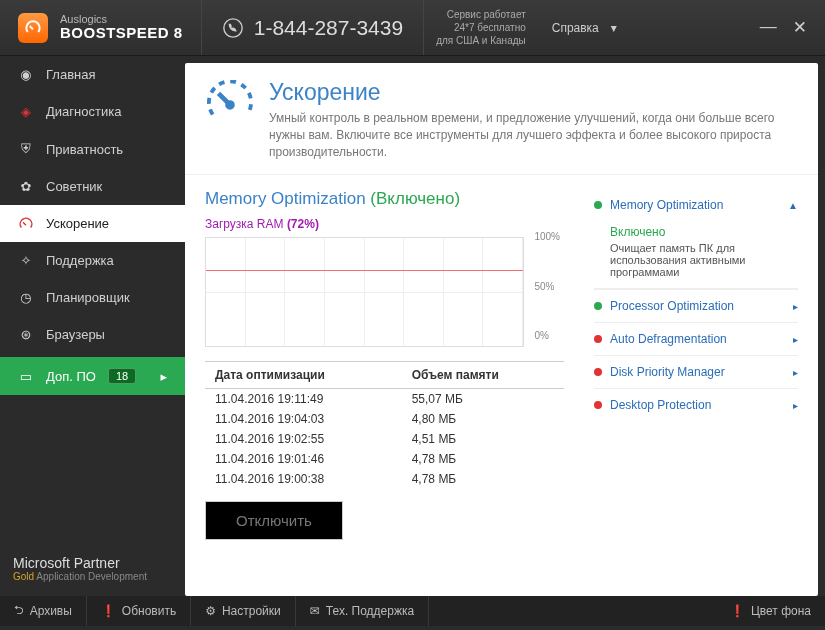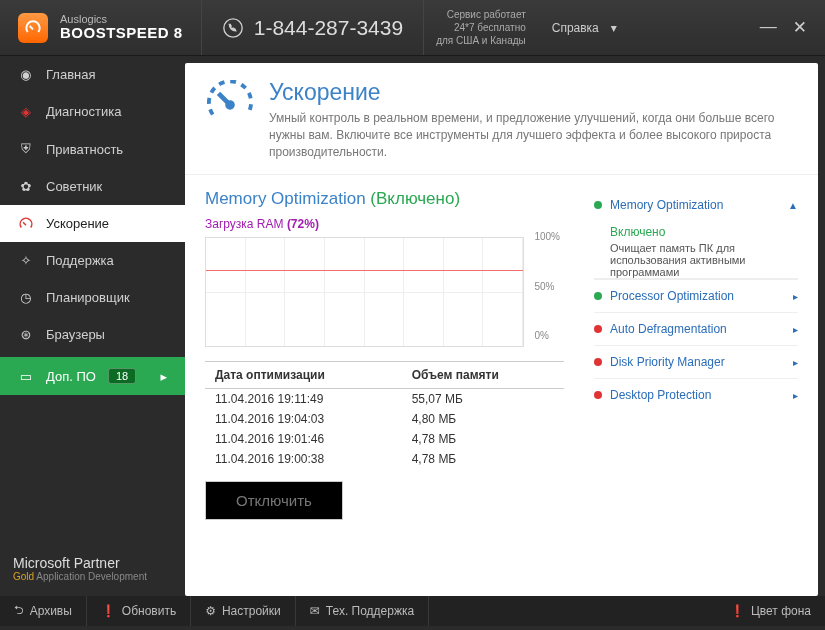--- a/index.html
+++ b/index.html
@@ -45,21 +45,21 @@
 .tbl{width:100%;font-size:12px;color:#333;border-collapse:collapse}
 .tbl th{text-align:left;font-weight:bold;padding:6px 10px;border-top:1px solid #ccc;border-bottom:1px solid #ccc;font-size:12px}
 .tbl td{padding:3px 10px}
 .btn-disable{margin-top:12px;padding:10px 30px;background:#000000;border:1px solid #ccc;color:#777;font-size:15px;cursor:pointer}
 .right-col{width:218px;padding-left:14px}
 .tool{padding:9px 0;font-size:12px;color:#2a6db8;display:flex;align-items:center;gap:8px;cursor:pointer;border-top:1px solid #eee}
 .tool:first-child{border-top:none}
 .tool .dot{width:8px;height:8px;border-radius:50%}
 .tool .arrow{margin-left:auto;font-size:10px;color:#2a6db8}
 .dot.g{background:#2aa852}.dot.r{background:#e03434}
-.tool-detail{padding:4px 0 0 16px;font-size:11px;color:#555;border-bottom:1px solid #eee}
+.tool-detail{padding:4px 0 10px 16px;font-size:11px;color:#555;border-bottom:1px solid #eee}
 .tool-detail .on{color:#2aa852;font-size:12px;margin-bottom:3px}
 .footer{height:30px;background:#222;display:flex;align-items:center;color:#bbb;font-size:12px}
 .foot-item{display:flex;align-items:center;gap:6px;padding:0 14px;cursor:pointer;border-right:1px solid #383838;height:100%}
 .foot-item:last-child{margin-left:auto;border-right:none}
 .red-dot{color:#e03434}
 svg{display:block}
 </style>
 </head>
 <body>
 
@@ -200,20 +200,24 @@
               </tr>
           <tr>
                 <td>11.04.2016 19:11:49</td>
                 <td>55,07 МБ</td>
               </tr>
           <tr>
                 <td>11.04.2016 19:04:03</td>
                 <td>4,80 МБ</td>
               </tr>
           <tr>
+                <td>11.04.2016 19:02:55</td>
+                <td>4,51 МБ</td>
+              </tr>
+          <tr>
                 <td>11.04.2016 19:01:46</td>
                 <td>4,78 МБ</td>
               </tr>
           <tr>
                 <td>11.04.2016 19:00:38</td>
                 <td>4,78 МБ</td>
               </tr>
         </tbody>
           </table>
         <button class="btn-disable">Отключить</button>

